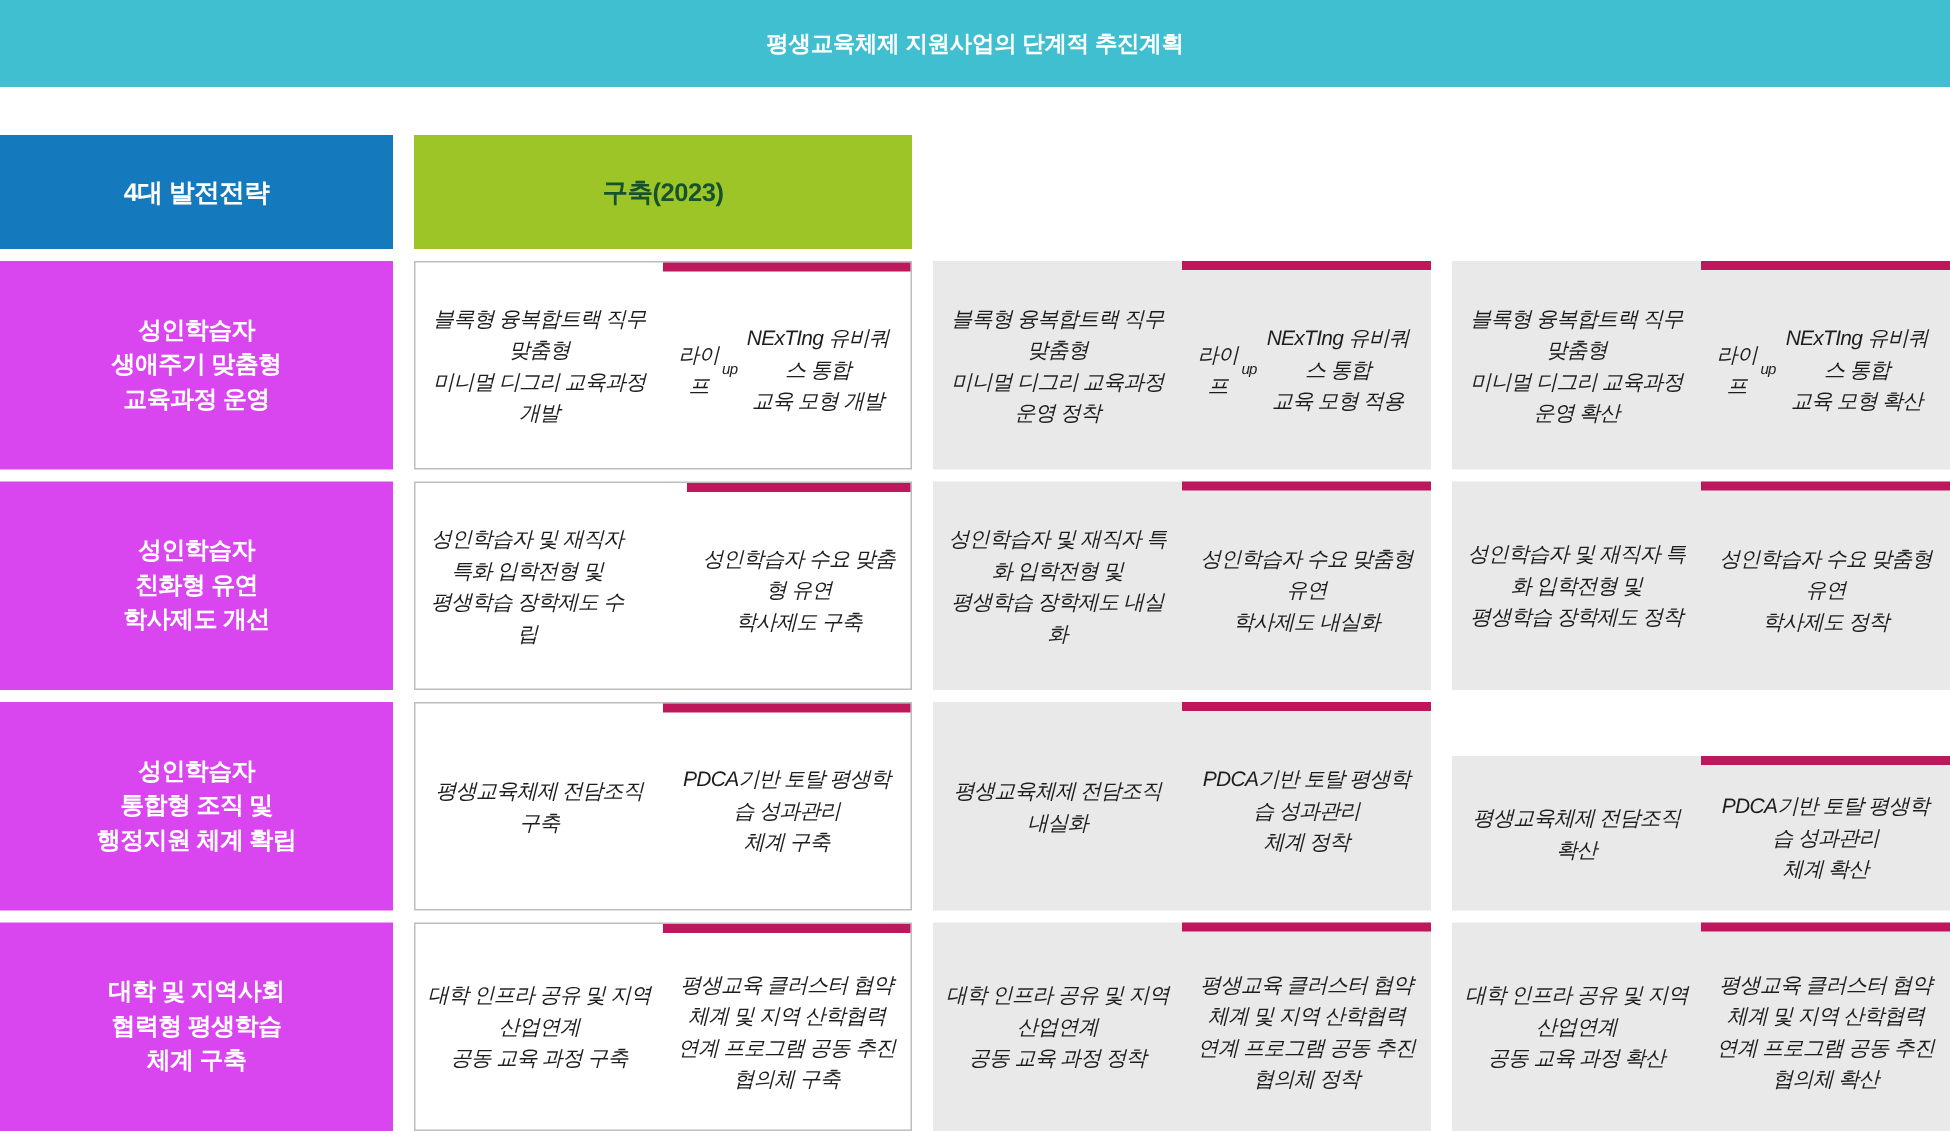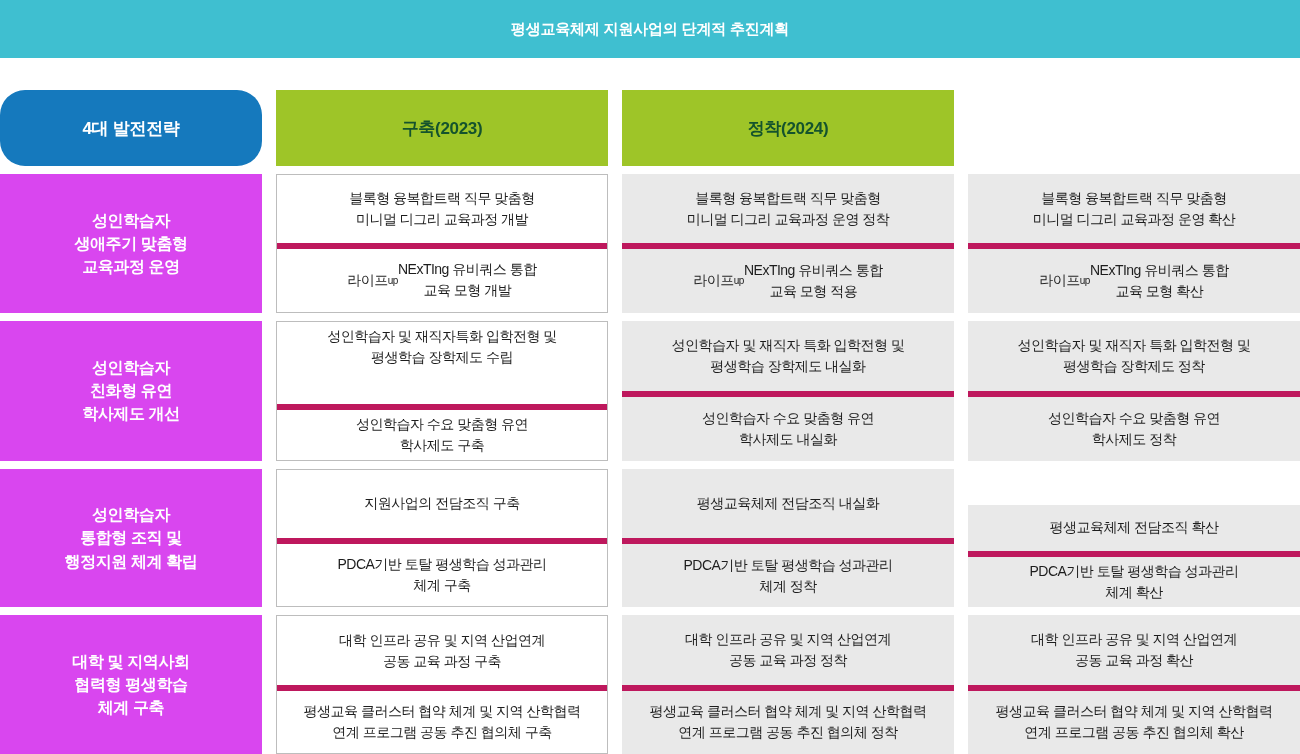--- a/index.html
+++ b/index.html
@@ -50,21 +50,20 @@
   .spacer { grid-column: 1 / span 4; grid-row: 1; }
 
   
   .hdr-strategy {
     grid-column: 1; grid-row: 2;
     background: #1579bd;
     color: #ffffff;
     display: flex; align-items: center; justify-content: center;
     font-size: 17px; font-weight: bold;
     letter-spacing: -0.3px;
-    border-radius: 25px;
   }
   .hdr-phase {
     background: #9ec528;
     color: #14532d;
     display: flex; align-items: center; justify-content: center;
     font-size: 17px; font-weight: bold;
     letter-spacing: -0.3px;
   }
   .hdr-phase.p1 { grid-column: 2; grid-row: 2; }
   .hdr-phase.p2 { grid-column: 3; grid-row: 2; }
@@ -83,22 +82,22 @@
     margin-top: 8px;
   }
   .strategy.r1 { grid-row: 3; }
   .strategy.r2 { grid-row: 4; }
   .strategy.r3 { grid-row: 5; }
   .strategy.r4 { grid-row: 6; }
 
   
   .cellgroup {
     display: flex;
-    flex-direction: column;
     margin-top: 8px;
+    font-style: italic;
   }
   .cellgroup .box {
     flex: 1 1 50%;
     display: flex;
     align-items: center;
     justify-content: center;
     text-align: center;
     font-size: 14px;
     line-height: 1.5;
     color: #1d1d1d;
@@ -121,21 +120,20 @@
   <div class="title-bar">
     <span class="title-text">평생교육체제 지원사업의 단계적 추진계획</span>
   </div>
 
   <div class="grid">
 
     <div class="spacer"></div>
 
     <div class="hdr-strategy">4대 발전전략</div>
     <div class="hdr-phase p1">구축(2023)</div>
-    <div class="hdr-phase p2">정착(2024)</div>
 
     <div class="strategy r1">성인학습자<br>생애주기 맞춤형<br>교육과정 운영</div>
     <div class="cellgroup col-white" style="grid-column:2; grid-row:3;">
       <div class="box">블록형 융복합트랙 직무 맞춤형<br>미니멀 디그리 교육과정 개발</div>
       <div class="box">라이프<span class="sup">up</span>  NExTIng 유비쿼스 통합<br>교육 모형 개발</div>
     </div>
     <div class="cellgroup col-grey" style="grid-column:3; grid-row:3;">
       <div class="box">블록형 융복합트랙 직무 맞춤형<br>미니멀 디그리 교육과정 운영 정착</div>
       <div class="box">라이프<span class="sup">up</span>  NExTIng 유비쿼스 통합<br>교육 모형 적용</div>
     </div>
@@ -153,21 +151,21 @@
       <div class="box">성인학습자 및 재직자 특화 입학전형 및<br>평생학습 장학제도 내실화</div>
       <div class="box">성인학습자 수요 맞춤형 유연<br>학사제도 내실화</div>
     </div>
     <div class="cellgroup col-grey" style="grid-column:4; grid-row:4;">
       <div class="box">성인학습자 및 재직자 특화 입학전형 및<br>평생학습 장학제도 정착</div>
       <div class="box">성인학습자 수요 맞춤형 유연<br>학사제도 정착</div>
     </div>
 
     <div class="strategy r3">성인학습자<br>통합형 조직 및<br>행정지원 체계 확립</div>
     <div class="cellgroup col-white" style="grid-column:2; grid-row:5;">
-      <div class="box">지원사업의 전담조직 구축</div>
+      <div class="box">평생교육체제 전담조직 구축</div>
       <div class="box">PDCA기반 토탈 평생학습 성과관리<br>체계 구축</div>
     </div>
     <div class="cellgroup col-grey" style="grid-column:3; grid-row:5;">
       <div class="box">평생교육체제 전담조직 내실화</div>
       <div class="box">PDCA기반 토탈 평생학습 성과관리<br>체계 정착</div>
     </div>
     <div class="cellgroup col-grey" style="grid-column:4; grid-row:5;margin-top:44px;">
       <div class="box">평생교육체제 전담조직 확산</div>
       <div class="box">PDCA기반 토탈 평생학습 성과관리<br>체계 확산</div>
     </div>

